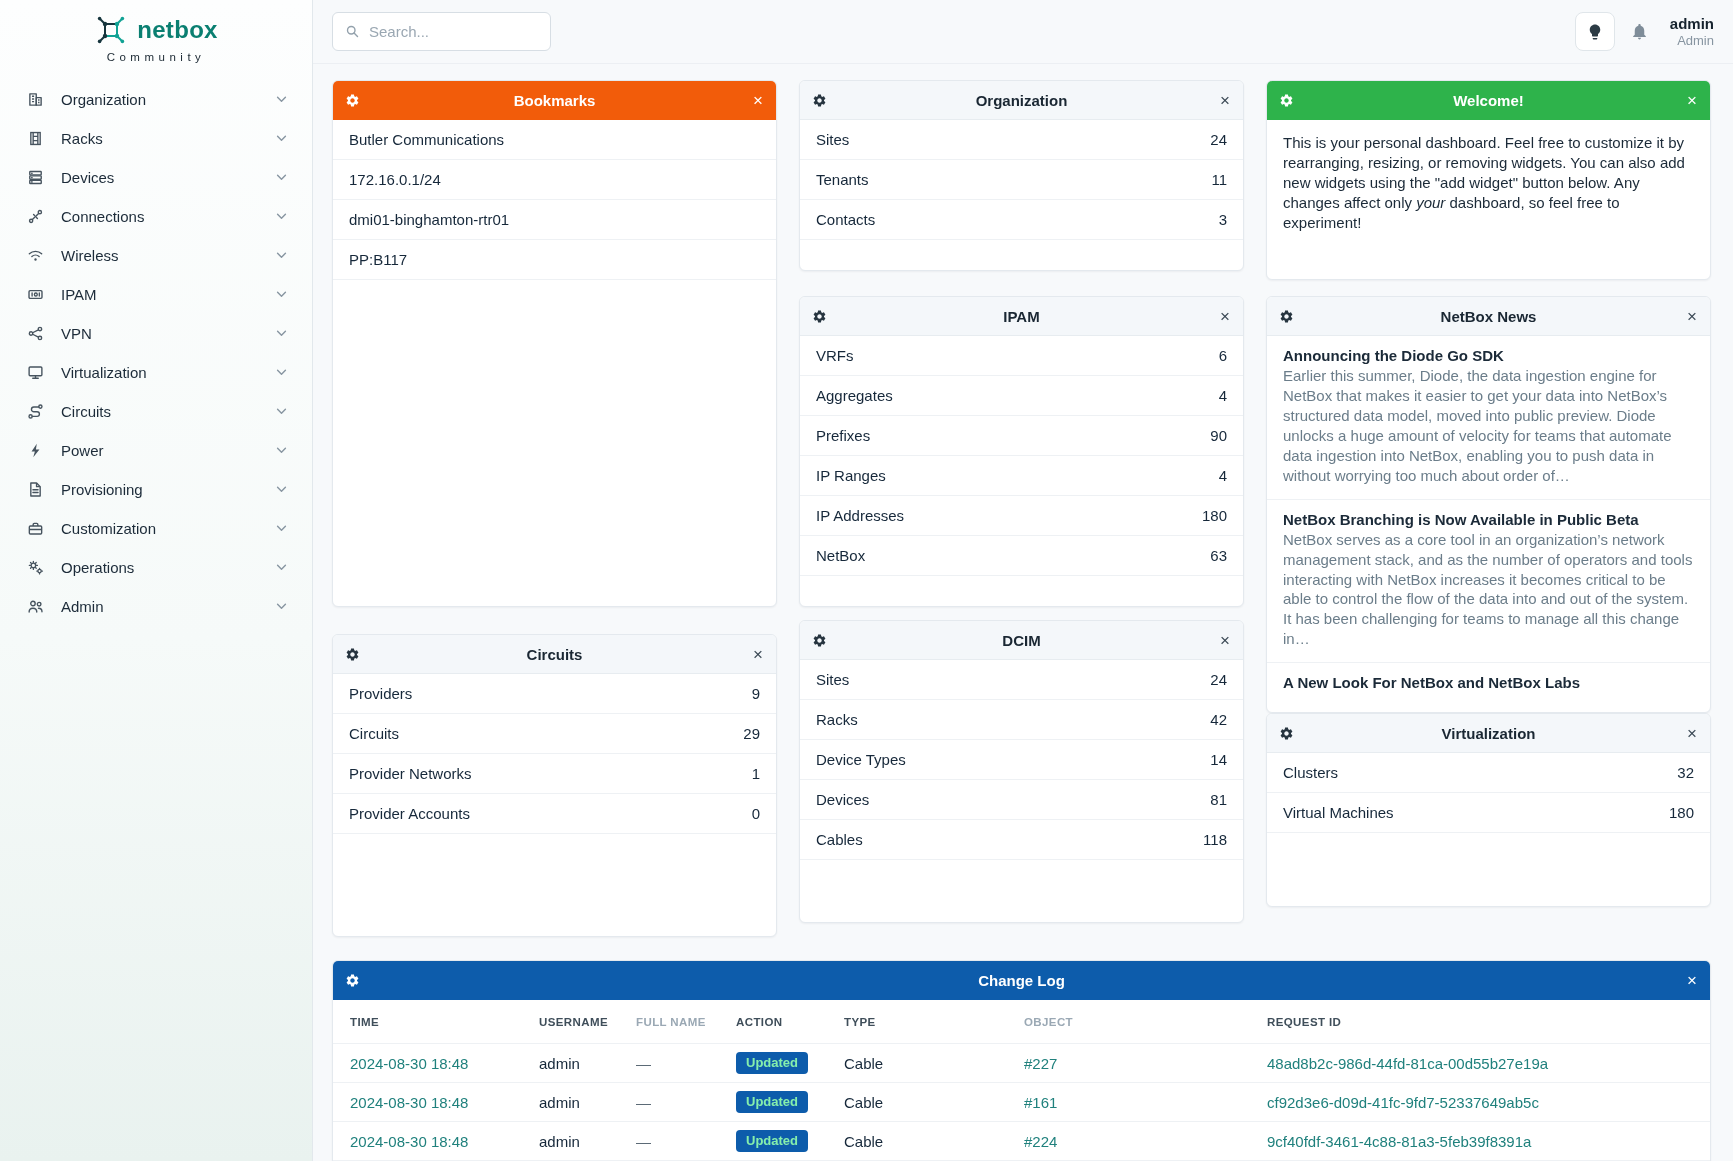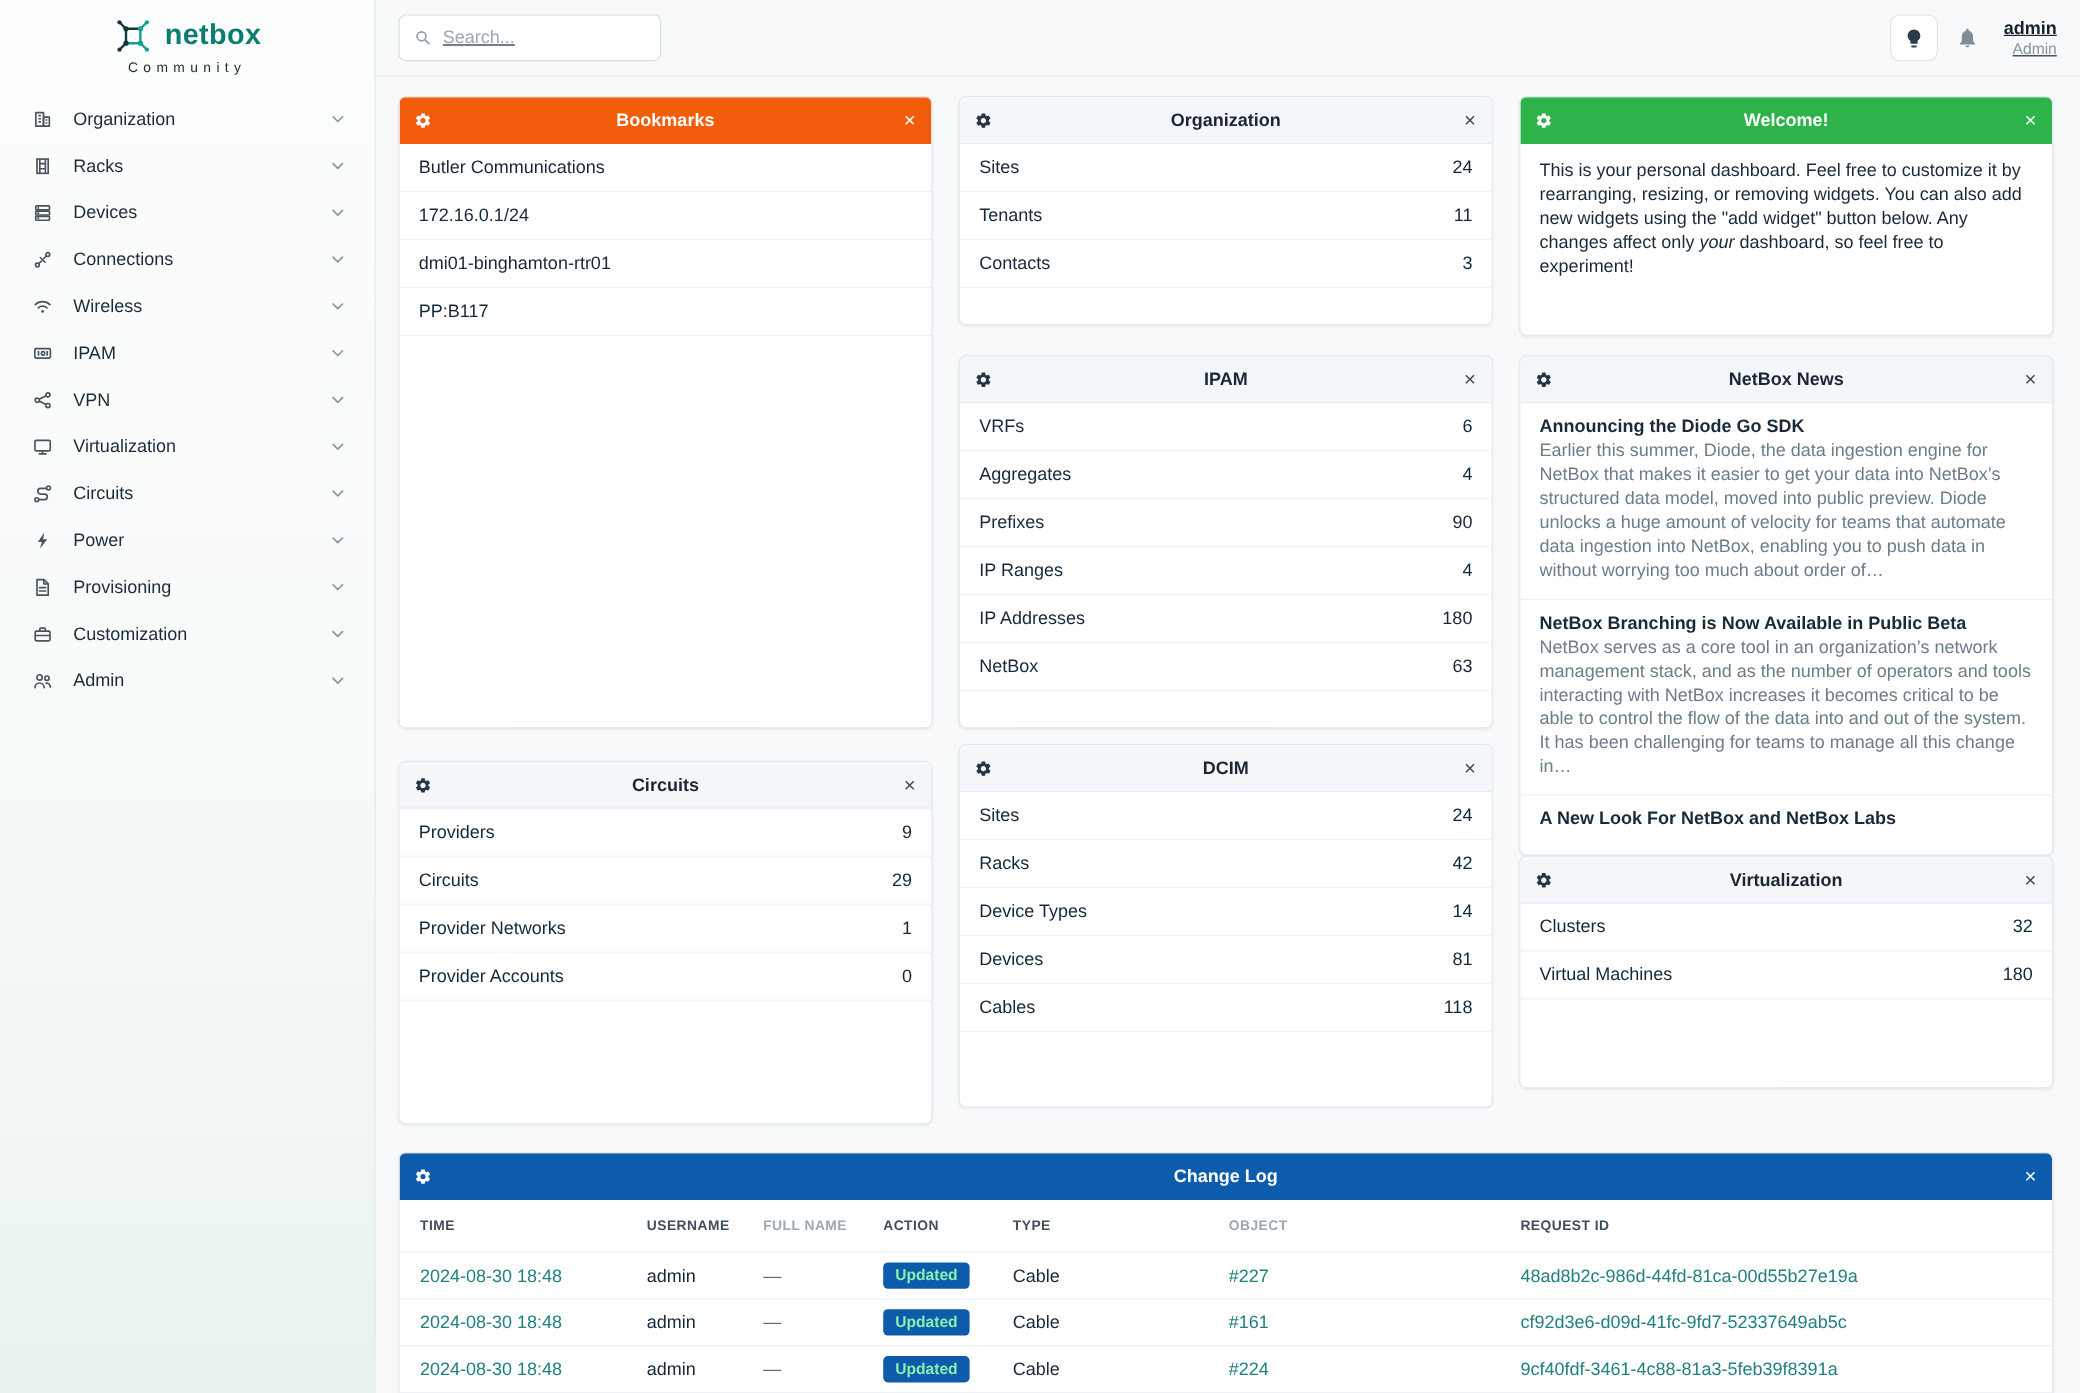--- a/index.html
+++ b/index.html
@@ -29,21 +29,21 @@
     height:39px;display:flex;align-items:center;gap:17px;
     padding:0 25px 0 27px;color:#1c2b39;cursor:pointer;
   }
   .nav-item .nav-ico{flex:0 0 17px;width:17px;height:17px;color:#47545f;}
   .nav-item .nav-label{flex:1;font-size:15px;}
   .nav-item .chev{width:11px;height:7px;color:#8795a1;}
   
   .main{margin-left:313px;}
   .topbar{
     height:64px;display:flex;align-items:center;justify-content:space-between;
-    padding:0 19px;border-bottom:1px solid #eceff3;text-decoration:underline;
+    padding:0 19px;border-bottom:1px solid #eceff3;
   }
   .searchbox{
     width:219px;height:39px;background:#fff;border:1px solid #d7dee4;border-radius:6px;
     display:flex;align-items:center;gap:9px;padding:0 12px;
   }
   .searchbox svg{width:15px;height:15px;color:#93a1ac;flex:0 0 15px;}
   .searchbox input{
     border:none;outline:none;background:transparent;font-size:15px;width:100%;
     font-family:"Liberation Sans","DejaVu Sans",sans-serif;color:#16283a;
   }
@@ -362,20 +362,29 @@
       <span class="nav-label">Provisioning</span>
       <svg class="chev">
           <use href="#i-chev"></use>
         </svg>
     </div>
     <div class="nav-item">
       <svg class="nav-ico">
           <use href="#i-toolbox"></use>
         </svg>
       <span class="nav-label">Customization</span>
+      <svg class="chev">
+          <use href="#i-chev"></use>
+        </svg>
+    </div>
+    <div class="nav-item">
+      <svg class="nav-ico">
+          <use href="#i-cogs"></use>
+        </svg>
+      <span class="nav-label">Operations</span>
       <svg class="chev">
           <use href="#i-chev"></use>
         </svg>
     </div>
     <div class="nav-item">
       <svg class="nav-ico">
           <use href="#i-users"></use>
         </svg>
       <span class="nav-label">Admin</span>
       <svg class="chev">

